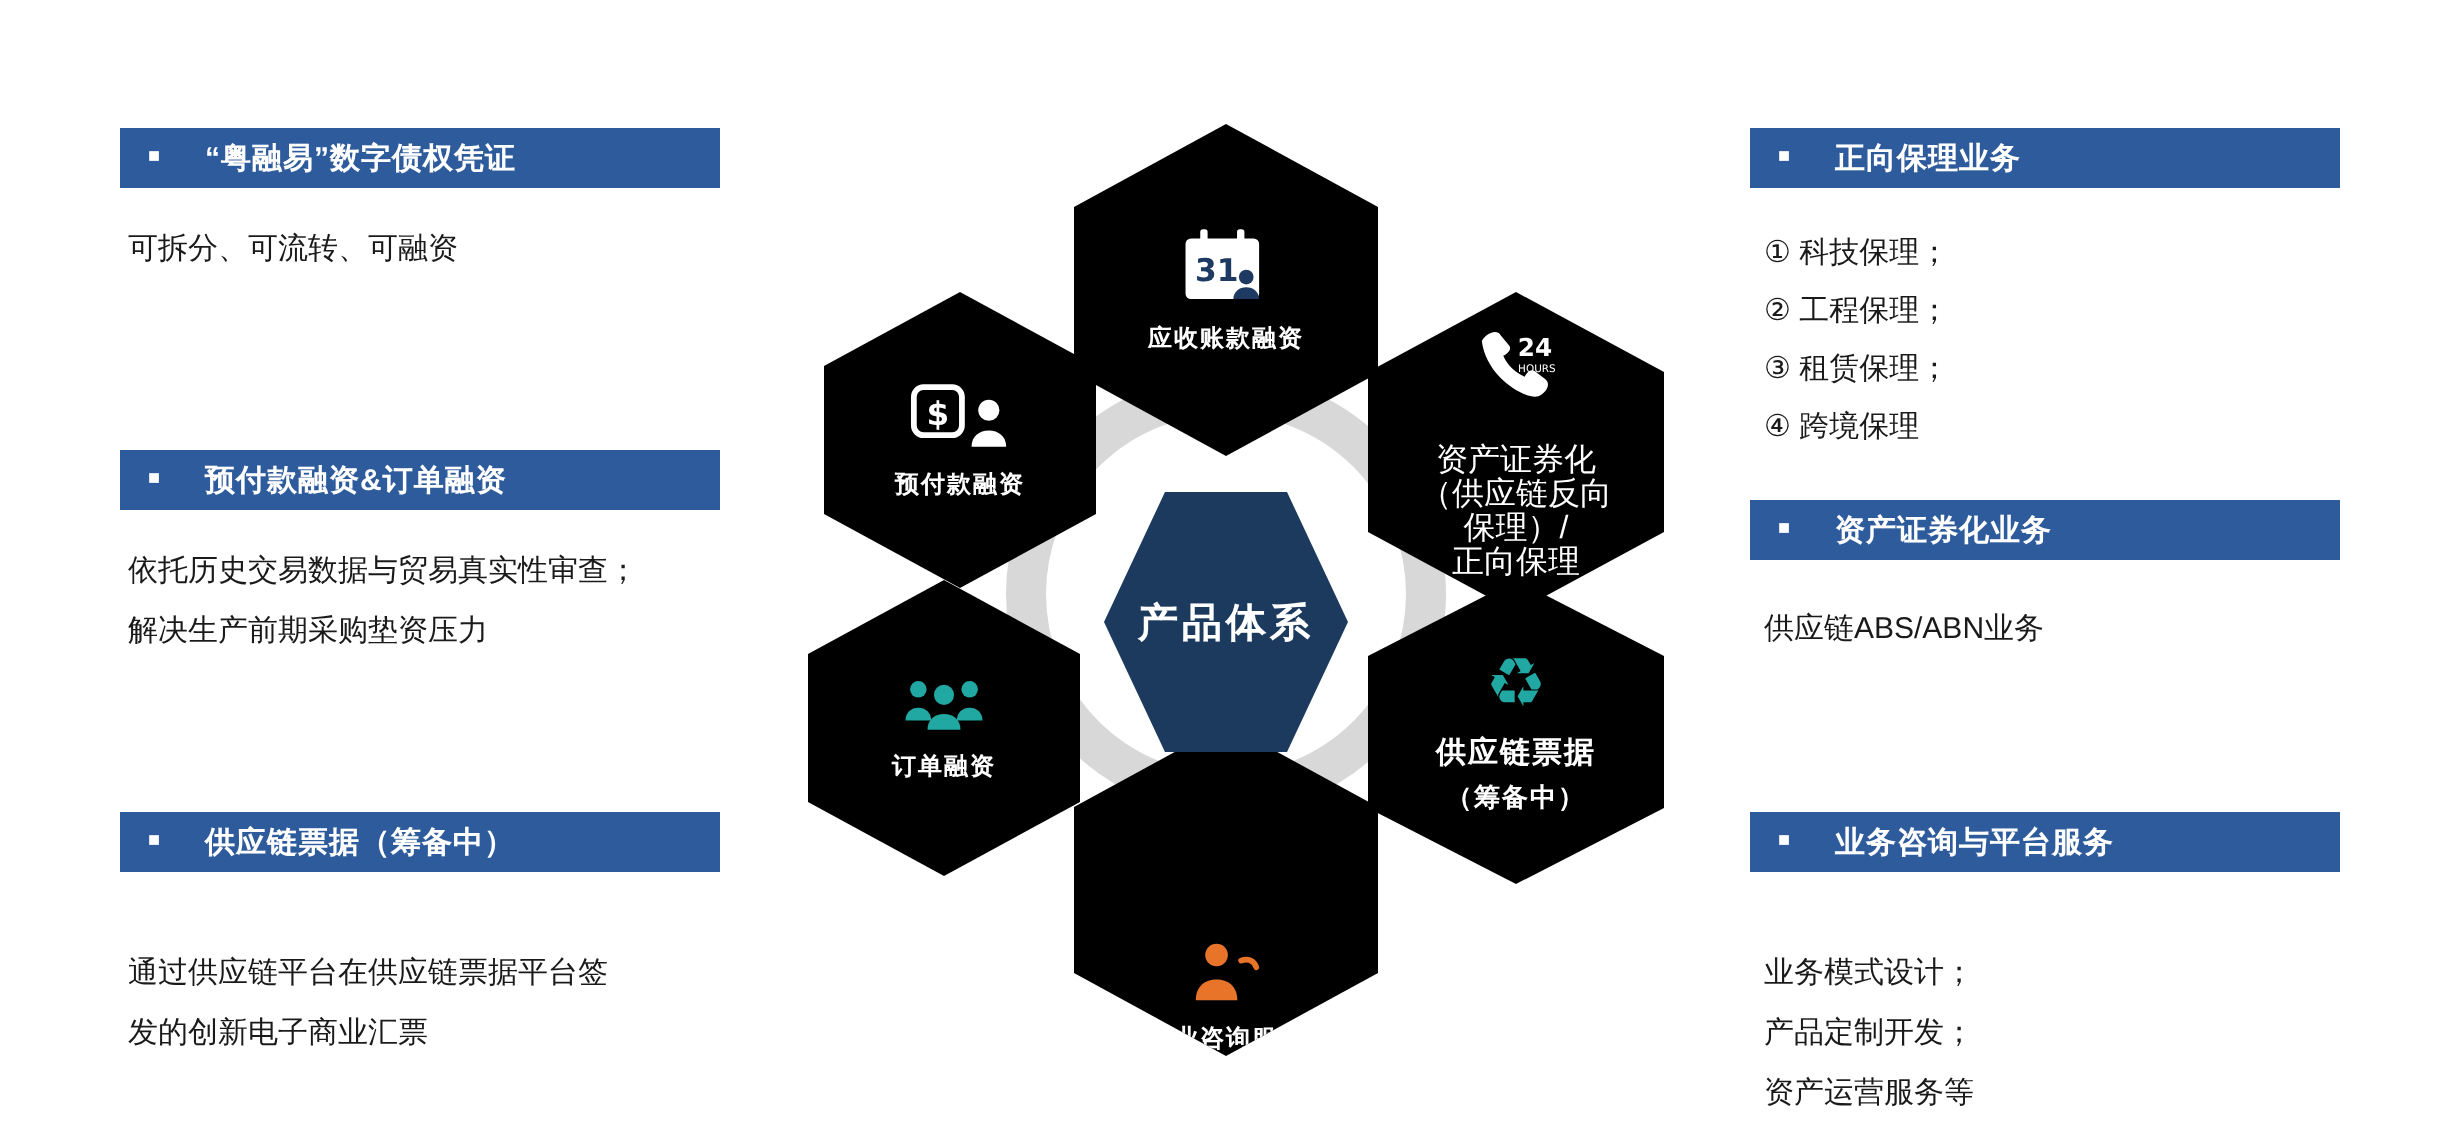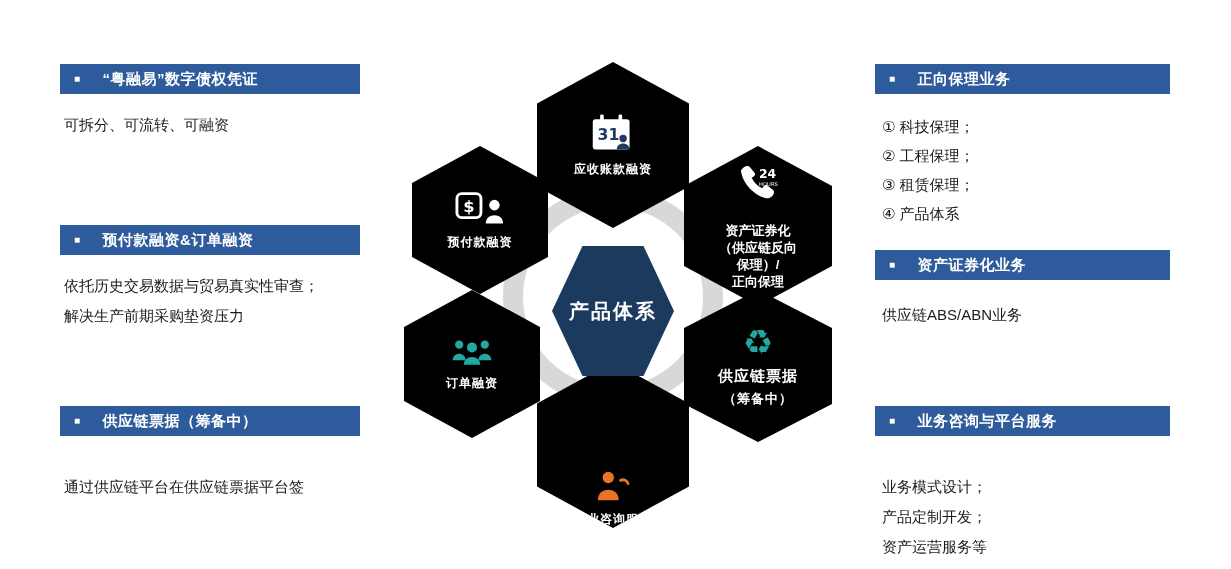--- a/index.html
+++ b/index.html
@@ -26,21 +26,21 @@
     border:20px solid #d8d8d8; border-radius:50%; z-index:0;
   }
   .hex {
     position:absolute; z-index:1; background:#000000; color:#ffffff;
     clip-path:polygon(50% 0%, 100% 25%, 100% 75%, 50% 100%, 0% 75%, 0% 25%);
     display:flex; flex-direction:column; align-items:center; justify-content:center;
     text-align:center;
   }
   .hex .label { font-weight:bold; font-size:12px; letter-spacing:1px; margin-top:8px; }
   .hex .sub { font-weight:bold; font-size:13px; letter-spacing:1px; margin-top:4px; }
-  .hex .small-lines { font-weight:bold; font-size:13px; line-height:17px; margin-top:6px; }
+  .hex .small-lines { font-weight:normal; font-size:16px; line-height:17px; margin-top:6px; }
   .hex-center {
     position:absolute; z-index:2; left:552px; top:246px; width:122px; height:130px;
     background:#1b3a5e; color:#ffffff;
     clip-path:polygon(25% 0%, 75% 0%, 100% 50%, 75% 100%, 25% 100%, 0% 50%);
     display:flex; align-items:center; justify-content:center;
     font-size:20px; font-weight:bold; letter-spacing:2px;
   }
   .icon-wrap { line-height:0; }
   .recycle-glyph { font-size:34px; color:#21a8a2; line-height:1; font-family:"DejaVu Sans",sans-serif; }
 </style>
@@ -65,31 +65,32 @@
     <div>依托历史交易数据与贸易真实性审查；</div>
     <div>解决生产前期采购垫资压力</div>
   </div>
 
   <div class="bar" style="left:60px; top:406px; width:300px;">
     <span class="bullet">■</span>
     <span>供应链票据（筹备中）</span>
   </div>
   <div class="panel-body" style="left:64px; top:428px;margin-top:44px;">
     <div>通过供应链平台在供应链票据平台签</div>
+    <div>发的创新电子商业汇票</div>
   </div>
 
   <div class="bar" style="left:875px; top:64px; width:295px;">
     <span class="bullet">■</span>
     <span>正向保理业务</span>
   </div>
   <div class="panel-body" style="left:882px; top:112px; line-height:29px;">
     <div>① 科技保理；</div>
     <div>② 工程保理；</div>
     <div>③ 租赁保理；</div>
-    <div>④ 产品体系</div>
+    <div>④ 跨境保理</div>
   </div>
 
   <div class="bar" style="left:875px; top:250px; width:295px;">
     <span class="bullet">■</span>
     <span>资产证券化业务</span>
   </div>
   <div class="panel-body" style="left:882px; top:300px;">
     <div>供应链ABS/ABN业务</div>
   </div>
 

